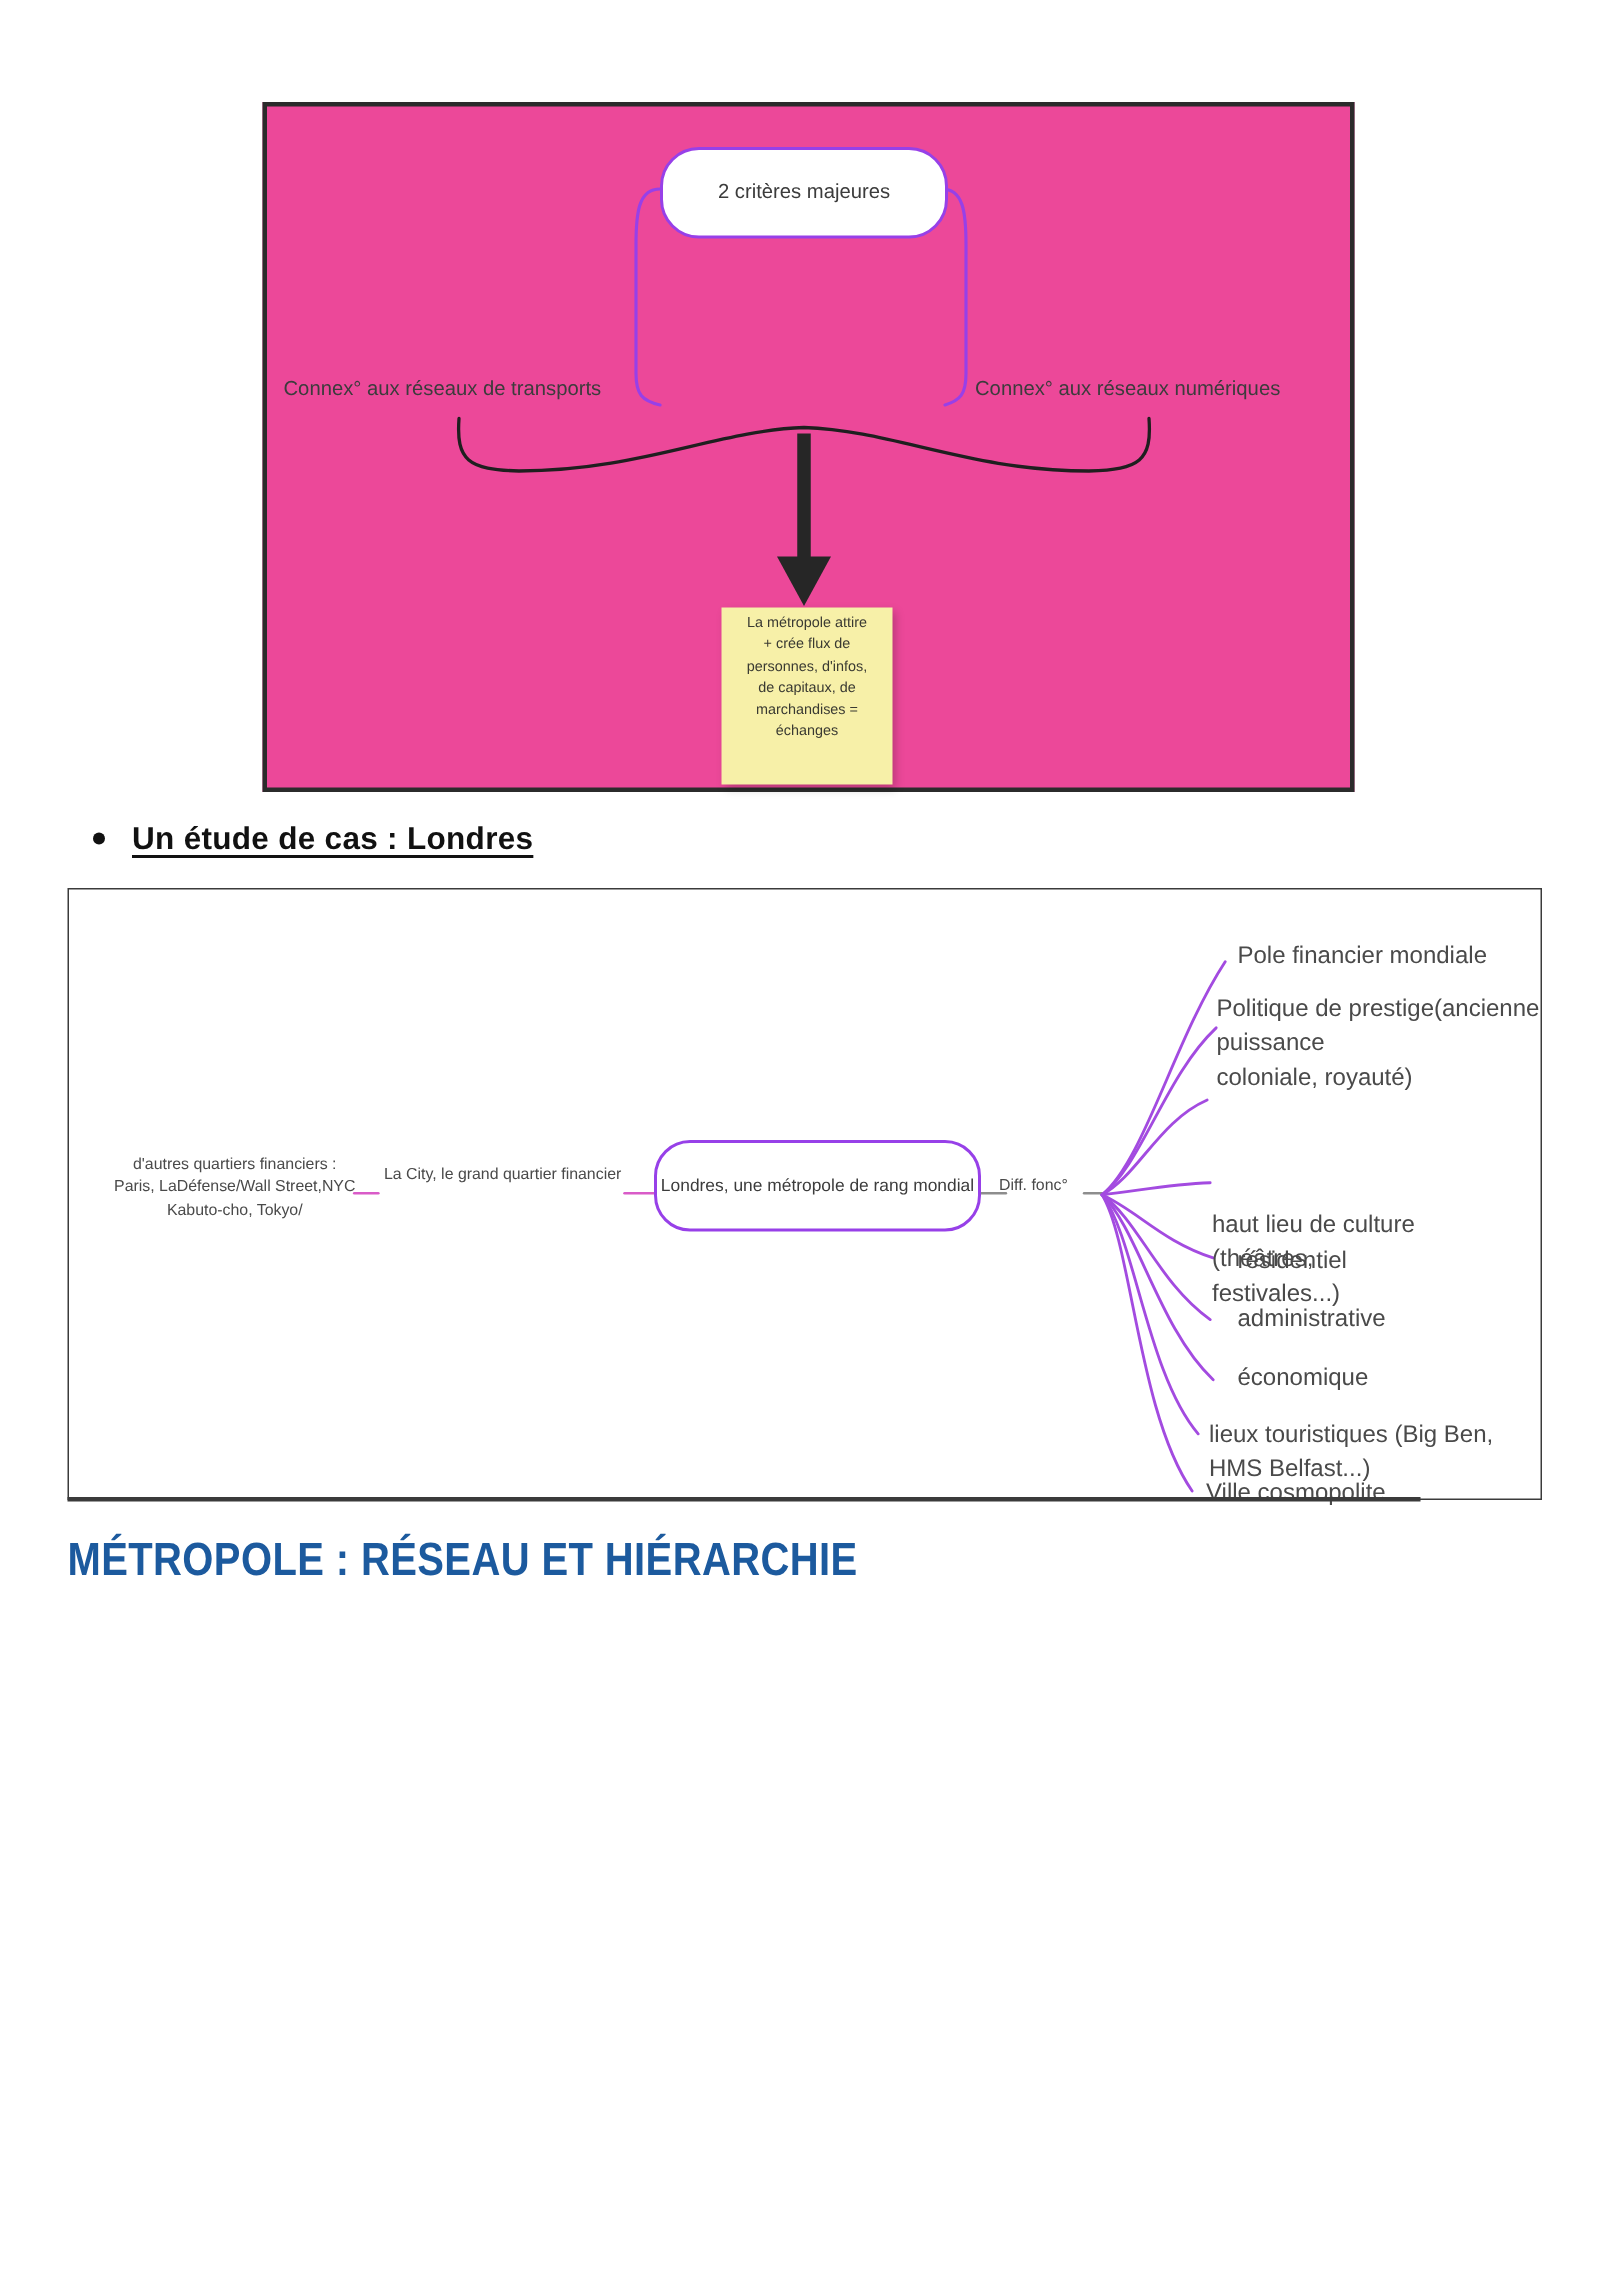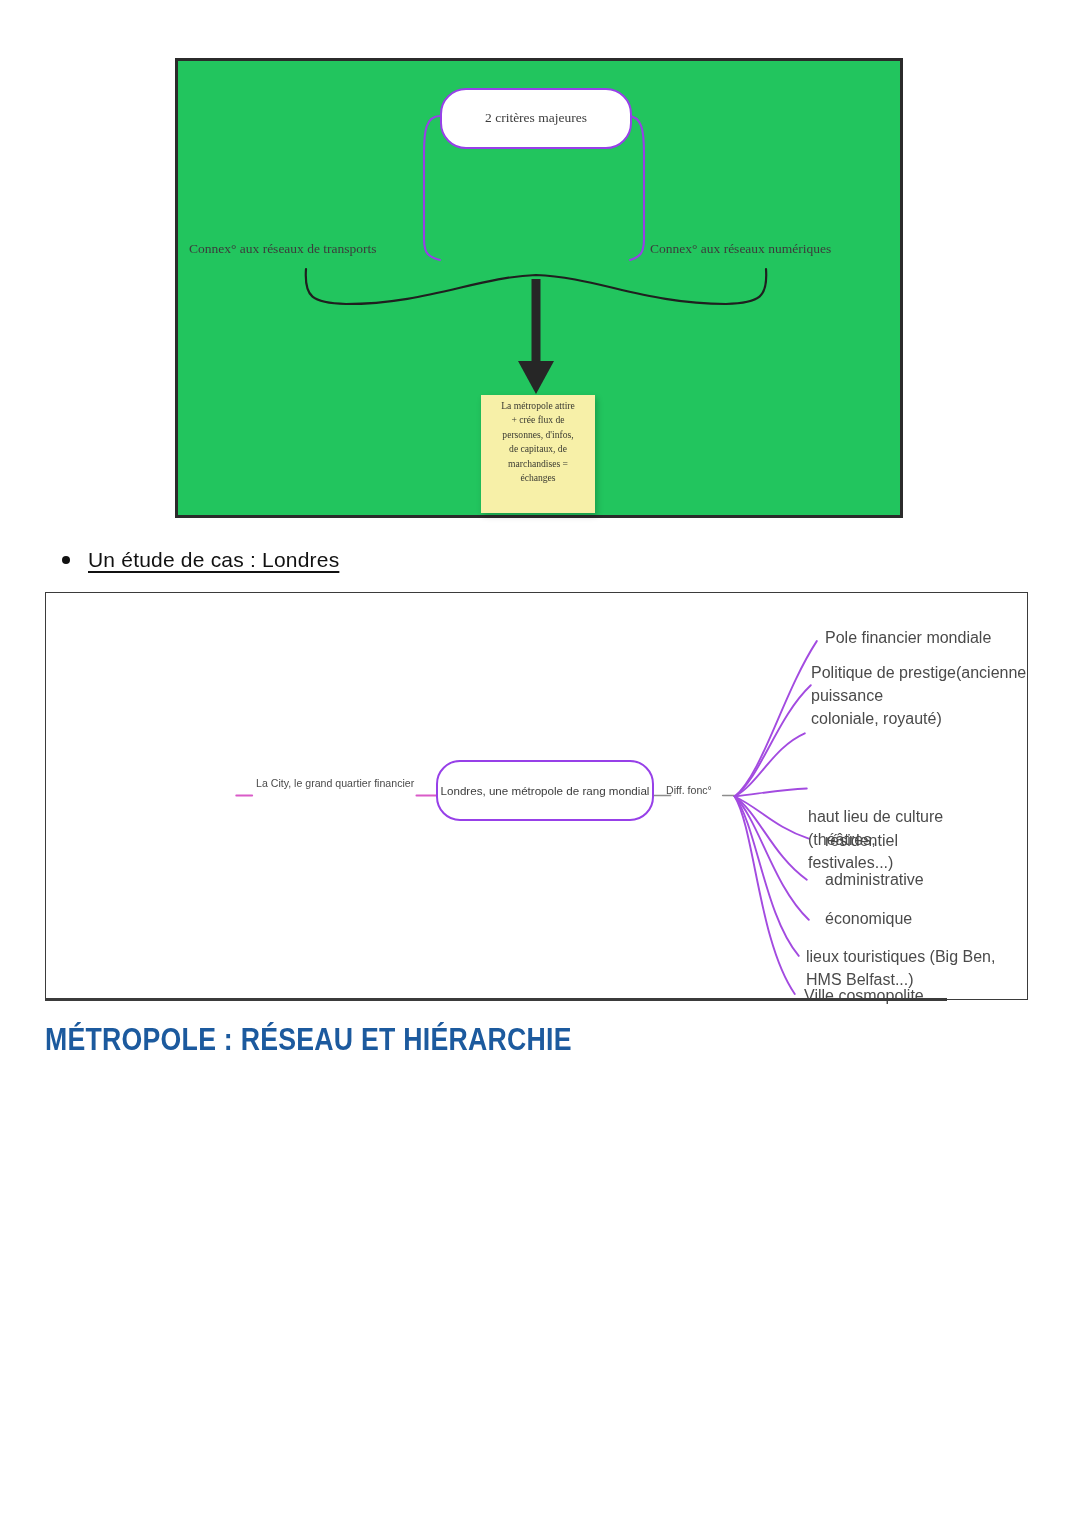--- a/index.html
+++ b/index.html
@@ -7,25 +7,24 @@
     width:1080px;height:1526px;
     background:#ffffff;
     font-family:"Liberation Sans", sans-serif;
     color:#1a1a1a;
     position:relative;
     overflow:hidden;
   }
 
   
   #diagram-one{
-    position:absolute;left:175px;top:58px;width:728px;height:460px;
-    background:#22c55e;
+    position:absolute;left:175px;top:68px;width:728px;height:460px;
+    background:#ec4899;
     border:3px solid #2b2b2b;
     box-sizing:border-box;
-    font-family:Liberation Serif, serif;
   }
   #diagram-one .svg-layer{position:absolute;left:0;top:0;width:100%;height:100%;}
 
   .node-box{
     position:absolute;
     border:2px solid #9740E8;
     border-radius:26px;
     background:#ffffff;
     display:flex;align-items:center;justify-content:center;
     text-align:center;
@@ -65,21 +64,21 @@
   
   #bullet-heading{
     position:absolute;left:62px;top:548px;
     display:flex;align-items:baseline;gap:18px;
   }
   #bullet-heading .dot{
     width:8px;height:8px;border-radius:50%;background:#111;
     display:inline-block;position:relative;top:-3px;flex:0 0 auto;
   }
   #bullet-heading .txt{
-    font-size:21px;font-weight:normal;color:#111;
+    font-size:21px;font-weight:bold;color:#111;
     text-decoration:underline;
     text-underline-offset:4px;
     letter-spacing:.2px;
   }
 
   
   #diagram-two{
     position:absolute;left:45px;top:592px;width:983px;height:408px;
     background:#fff;
     border:1.5px solid #3b3b3b;
@@ -189,20 +188,25 @@
       <path d="M 688 203 C 712 226 726 292 762 326"></path>
       <path d="M 688 203 C 710 232 718 322 752 362"></path>
       <path d="M 688 203 C 708 236 712 348 748 400"></path>
     </g>
   </svg>
 
   <div class="node-box" id="node-londres">
     <span>Londres, une métropole de rang mondial</span>
   </div>
 
+  <div class="d2-label" id="d2-quartiers">
+    <div>d'autres quartiers financiers :</div>
+    <div>Paris, LaDéfense/Wall Street,NYC</div>
+    <div>Kabuto-cho, Tokyo/</div>
+  </div>
 
   <div class="d2-label nowrap" id="d2-lacity">La City, le grand quartier financier</div>
 
   <div class="d2-label nowrap" id="d2-difffonc">Diff. fonc°</div>
 
   <div class="branch-label" style="left:779px;top:33px;">
     <div>Pole financier mondiale</div>
   </div>
 
   <div class="branch-label" style="left:765px;top:68px;width:220px;">

